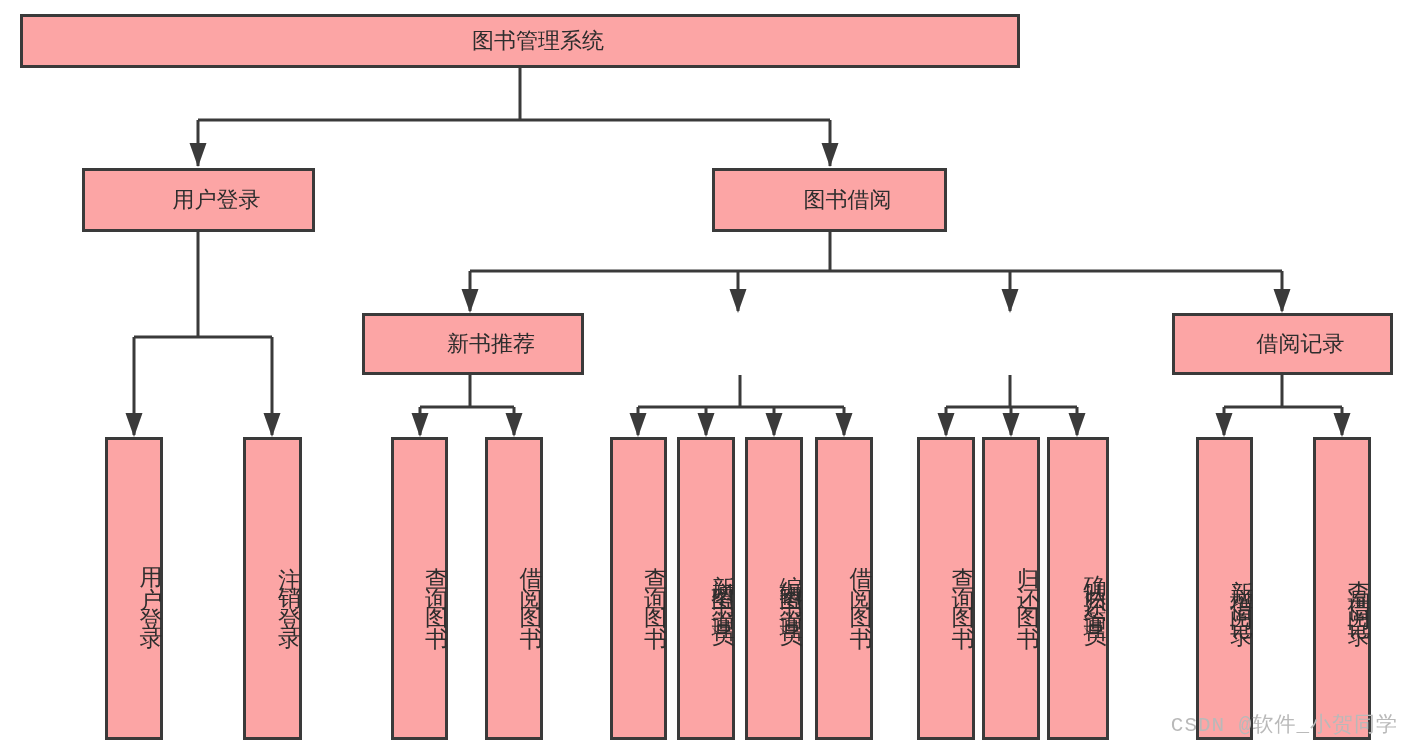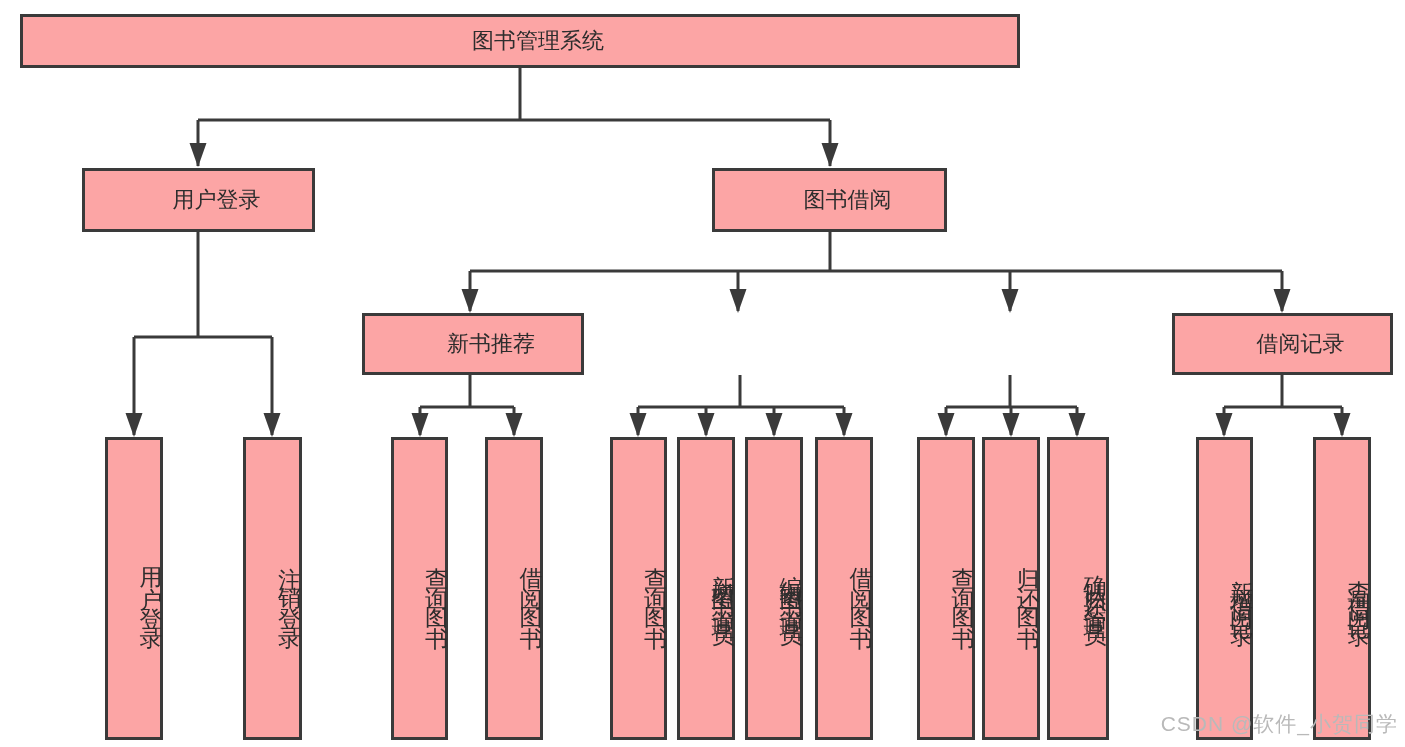--- a/index.html
+++ b/index.html
@@ -50,20 +50,21 @@
   .v-mid   .lbl { letter-spacing: 9px;  }
   .v-tight .lbl { letter-spacing: 7px;  }
   .watermark {
     position: absolute;
     right: 7px;
     bottom: 9px;
     font-size: 21px;
     letter-spacing: 1px;
     color: #b9b9b9;
     white-space: nowrap;
+    font-family: Liberation Mono, monospace;
   }
 </style>
 </head>
 <body>
 
 <div class="stage">
 
   <svg class="wires" viewBox="0 0 1405 747" aria-hidden="true">
 
     <path d="M520,68 V120 M198,120 H830 M198,120 V166 M830,120 V166"></path>

